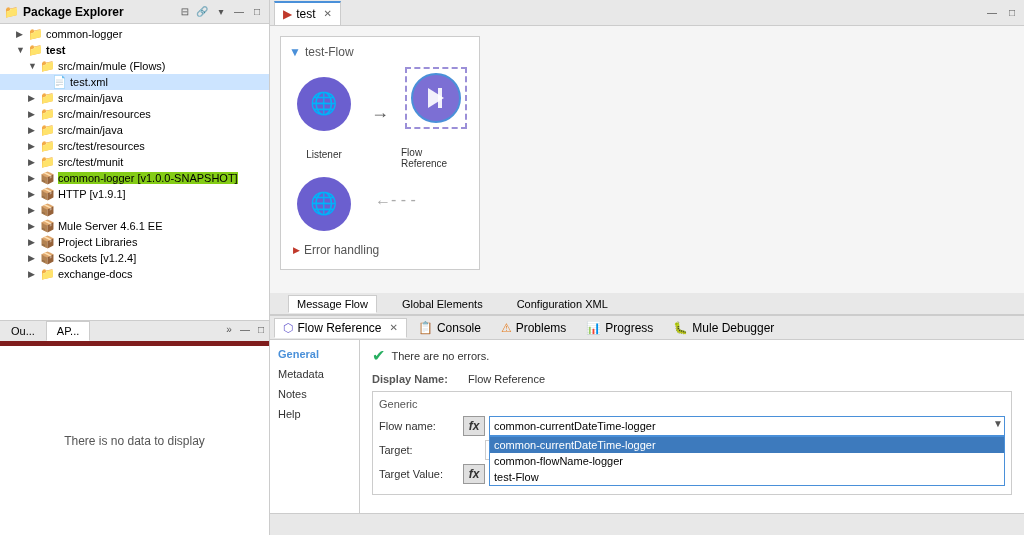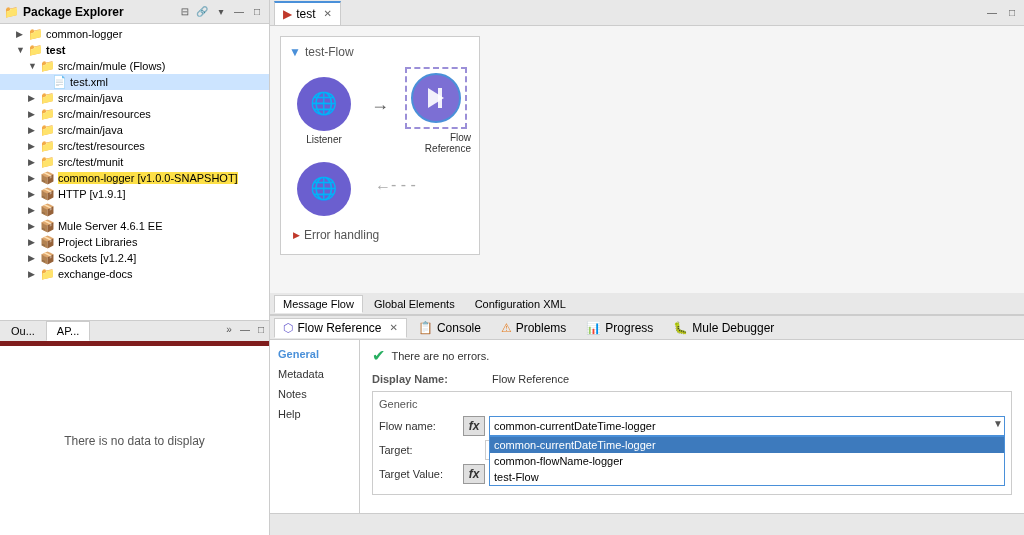--- a/index.html
+++ b/index.html
@@ -15,37 +15,37 @@
     .panel-actions { display: flex; gap: 2px; }
     .icon-btn { width: 16px; height: 16px; background: none; border: none; cursor: pointer; font-size: 10px; color: #555; display: flex; align-items: center; justify-content: center; }
 
     .tree { flex: 1; overflow-y: auto; padding: 2px 0; }
     .tree-item { display: flex; align-items: center; padding: 1px 0; padding-left: 4px; cursor: pointer; white-space: nowrap; }
     .tree-item.selected { background: #cce4ff; }
     .tree-indent { display: inline-block; width: 12px; }
     .tree-arrow { display: inline-block; width: 12px; font-size: 9px; color: #555; }
     .tree-icon { margin-right: 3px; font-size: 12px; }
     .tree-label { font-size: 11px; }
-    .tree-label.highlight { background: #fde047; }
+    .tree-label.highlight { background: #84cc16; }
     .tree-label.bold { font-weight: bold; }
 
     
     .right-area { flex: 1; display: flex; flex-direction: column; overflow: hidden; }
     .canvas-tabs { display: flex; align-items: center; background: #e8e8e8; border-bottom: 1px solid #ccc; padding: 0 4px; height: 22px; gap: 2px; }
-    .canvas-tab { padding: 2px 8px; font-size: 11px; cursor: pointer; border: 1px solid transparent; }
+    .canvas-tab { padding: 2px 8px; font-size: 11px; cursor: pointer; border: 1px solid transparent; margin-left: 14px; }
     .canvas-tab.active { background: #fff; border: 1px solid #ccc; border-bottom: 1px solid #fff; }
 
     .flow-container { border: 1px solid #ccc; display: inline-block; min-width: 200px; padding: 8px; background: #fff; }
     .flow-title { font-size: 11px; color: #555; margin-bottom: 8px; display: flex; align-items: center; gap: 4px; }
     .flow-row { display: flex; align-items: center; gap: 12px; margin-bottom: 8px; }
 
     .flow-node { display: flex; flex-direction: column; align-items: center; width: 70px; }
     .flow-node-circle { width: 54px; height: 54px; border-radius: 50%; background: #6b5fcf; display: flex; align-items: center; justify-content: center; color: #fff; font-size: 22px; }
     .flow-node-circle.selected { border: 2px solid #4a90d9; background: #7c6fd4; }
-    .flow-node-label { font-size: 10px; text-align: right; margin-top: 3px; color: #333; }
+    .flow-node-label { font-size: 10px; text-align: left; margin-top: 18px; color: #333; }
     .flow-dashed-box { border: 2px dashed #9b8fd8; padding: 4px; }
 
     .error-handling { display: flex; align-items: center; gap: 4px; padding: 4px; color: #555; font-size: 11px; cursor: pointer; }
     .error-arrow { font-size: 9px; color: #c0392b; }
 
     
     .bottom-panel { height: 220px; display: flex; flex-direction: column; background: #fff; border-top: 1px solid #ccc; }
     .bottom-tabs { display: flex; align-items: center; background: #e8e8e8; border-bottom: 1px solid #ccc; padding: 0 4px; height: 24px; gap: 2px; }
     .bottom-tab { display: flex; align-items: center; padding: 2px 8px; font-size: 11px; cursor: pointer; gap: 4px; border: 1px solid transparent; }
     .bottom-tab.active { background: #fff; border: 1px solid #ccc; border-bottom: 1px solid #fff; }
@@ -56,21 +56,21 @@
     .props-sidebar { width: 90px; border-right: 1px solid #ccc; padding: 4px 0; }
     .props-sidebar-item { padding: 4px 8px; cursor: pointer; font-size: 11px; color: #333; }
     .props-sidebar-item.active { color: #4a90d9; font-weight: bold; }
 
     .props-main { flex: 1; padding: 6px 12px; overflow-y: auto; }
     .status-row { display: flex; align-items: center; gap: 6px; margin-bottom: 8px; }
     .status-ok { color: #27ae60; font-size: 16px; }
     .status-text { font-size: 11px; color: #333; }
 
     .props-row { display: flex; align-items: center; margin-bottom: 6px; }
-    .props-label { width: 120px; font-size: 11px; color: #555; font-weight: bold; }
+    .props-label { width: 96px; font-size: 11px; color: #555; font-weight: bold; }
     .props-value { font-size: 11px; color: #333; }
 
     .props-section { border: 1px solid #ccc; padding: 6px; margin-bottom: 6px; }
     .props-section-title { font-size: 11px; color: #555; margin-bottom: 6px; }
 
     .form-row { display: flex; align-items: center; margin-bottom: 4px; gap: 4px; }
     .form-label { width: 80px; font-size: 11px; color: #333; }
 
     .fx-btn { width: 22px; height: 20px; background: #e0e0e0; border: 1px solid #999; font-size: 10px; color: #333; cursor: pointer; display: flex; align-items: center; justify-content: center; font-style: italic; font-weight: bold; }
 

